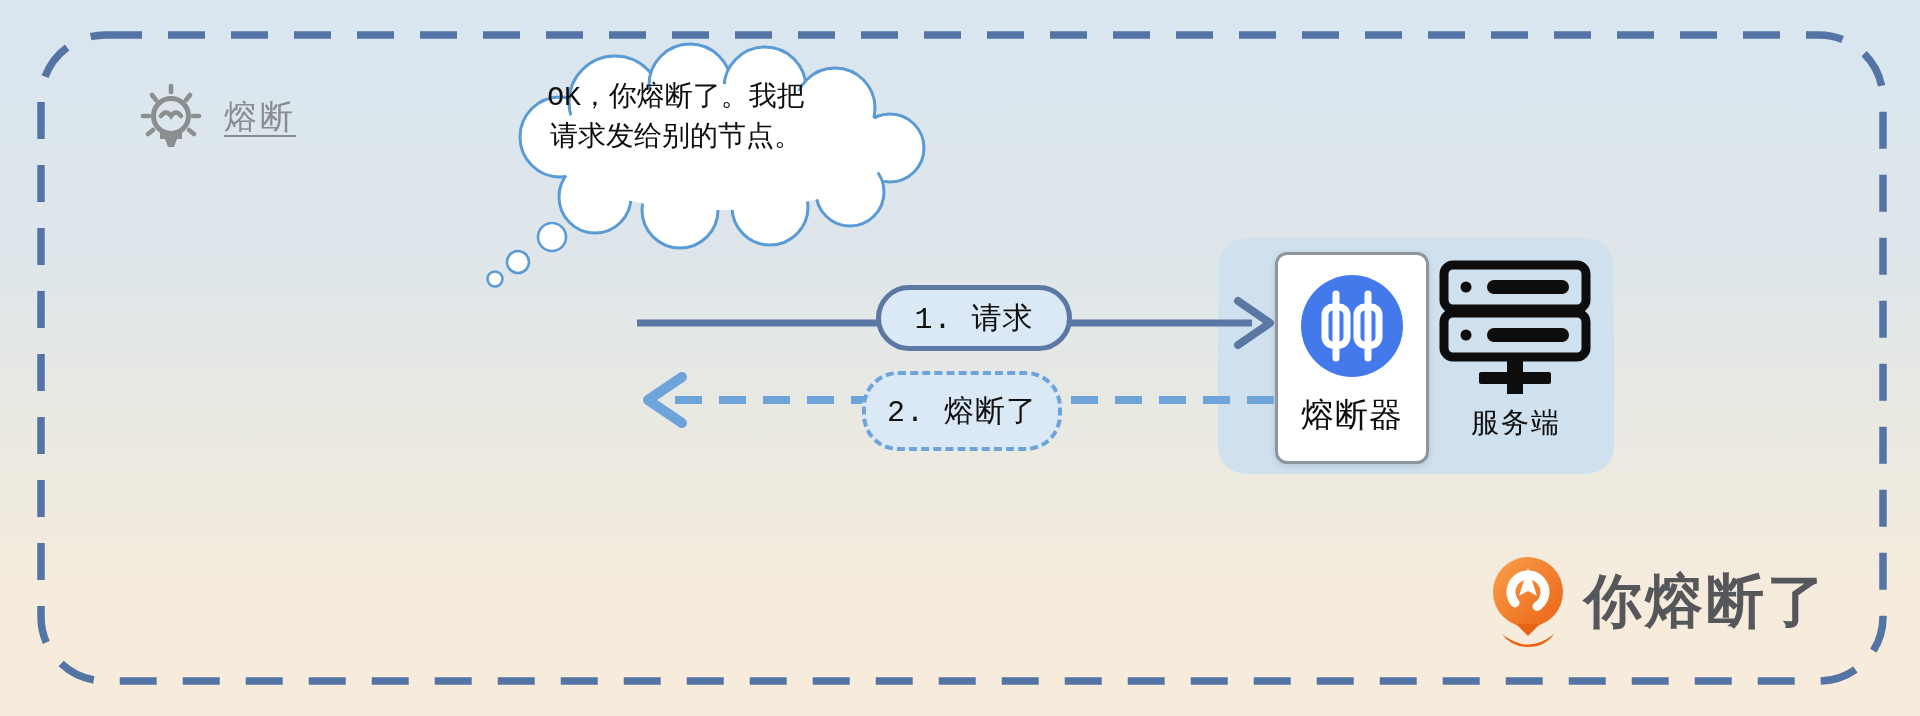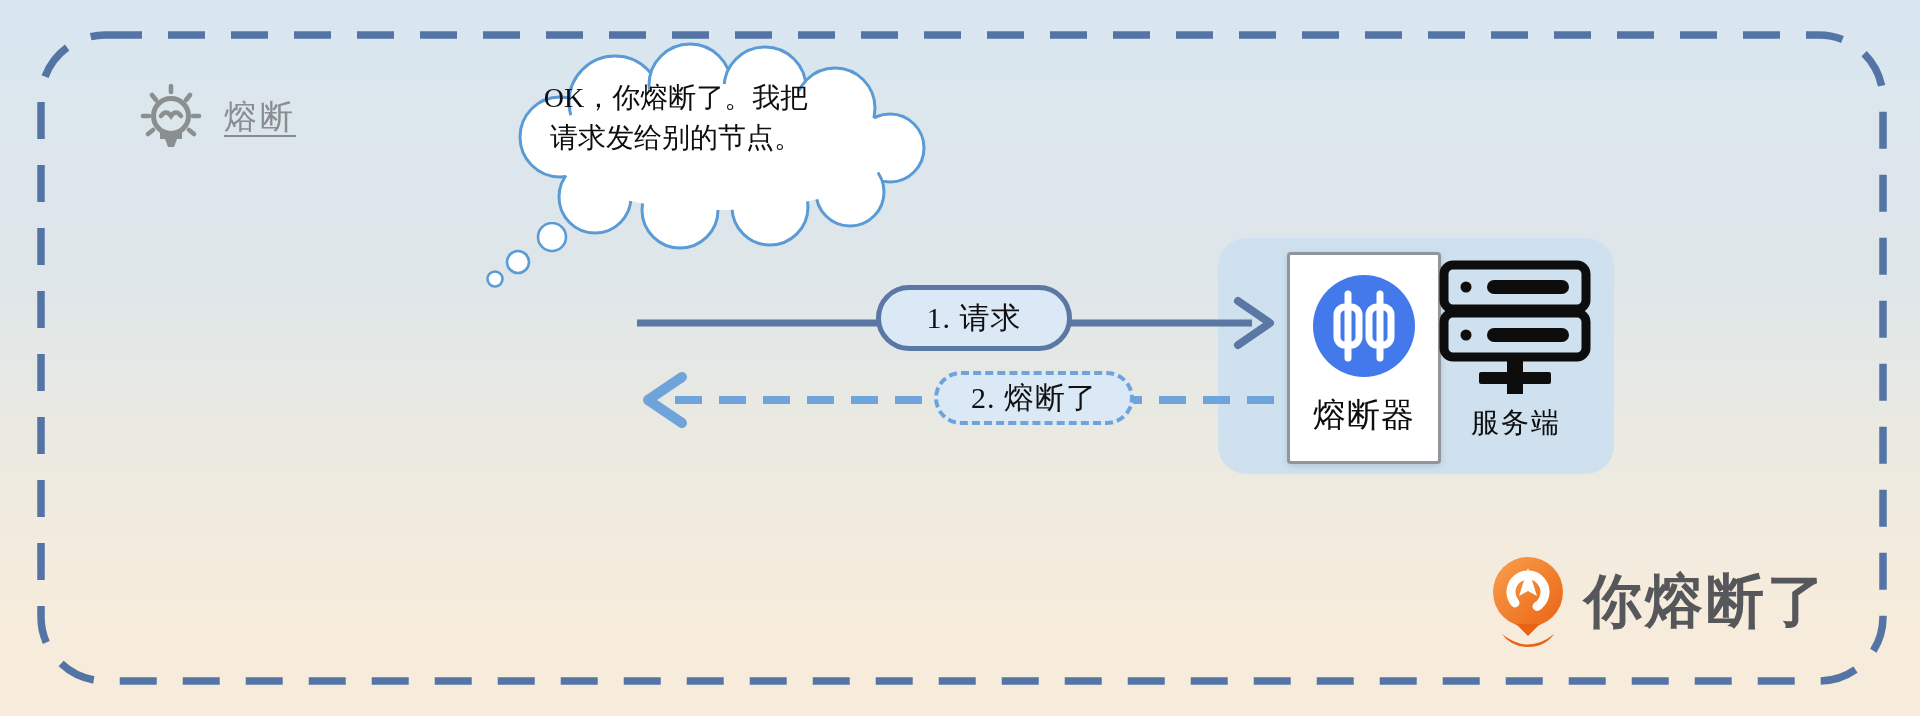--- a/index.html
+++ b/index.html
@@ -1,18 +1,18 @@
 <!DOCTYPE html>
 <html><head>
 <meta charset="utf-8">
 <style>
   html,body{margin:0;padding:0;background:#fff;}
   .stage{
     position:relative;width:1920px;height:716px;overflow:hidden;
-    font-family:Liberation Serif, serif;
+    font-family:Liberation Mono, monospace;
     background:linear-gradient(180deg,#d9e6f0 0%,#dfe6ea 38%,#e9e9e2 58%,#f7ecdc 86%,#f7ecdc 100%);
   }
   .abs{position:absolute;}
   svg{display:block;}
 
   
   .hint{left:132px;top:76px;display:flex;align-items:center;gap:14px;z-index:2;}
   .hint-label{
     font-size:33px;color:#8a8d8f;letter-spacing:3px;
     text-decoration:underline;text-underline-offset:7px;text-decoration-thickness:2px;
@@ -38,33 +38,32 @@
   
   .arrows{left:0;top:0;z-index:5;pointer-events:none;}
 
   
   .pill{
     z-index:6;display:flex;align-items:center;justify-content:center;
     background:#dae9f5;border-radius:36px;box-sizing:border-box;
     font-size:30px;color:#111;letter-spacing:1px;
   }
   .pill-request{left:876px;top:285px;width:196px;height:66px;border:5px solid #5b77a3;}
-  .pill-broken{left:934px;top:371px;width:200px;height:54px;border:4px dashed #6fa4da;}
+  .pill-broken{left:862px;top:371px;width:200px;height:80px;border:4px dashed #6fa4da;}
 
   
   .server-group{
     left:1218px;top:238px;width:396px;height:236px;z-index:2;
     background:#cfe1ef;border-radius:28px;
   }
   .breaker-card{
     left:1275px;top:252px;width:154px;height:212px;z-index:3;
-    background:#fff;border:3px solid #90959b;border-radius:4px;box-sizing:border-box;
+    background:#fff;border:3px solid #90959b;border-radius:12px;box-sizing:border-box;
     display:flex;flex-direction:column;align-items:center;
     box-shadow:0 2px 6px rgba(60,70,90,.18);
-    margin-left:12px;
   }
   .breaker-card .node-icon{margin-top:18px;}
   .breaker-label{font-size:33px;color:#0d0d0d;margin-top:14px;letter-spacing:1px;}
   .server-icon-wrap{left:1438px;top:260px;z-index:3;}
   .server-label{
     left:1436px;top:404px;width:160px;z-index:3;text-align:center;
     font-size:28px;color:#0d0d0d;letter-spacing:2px;
   }
 
   

